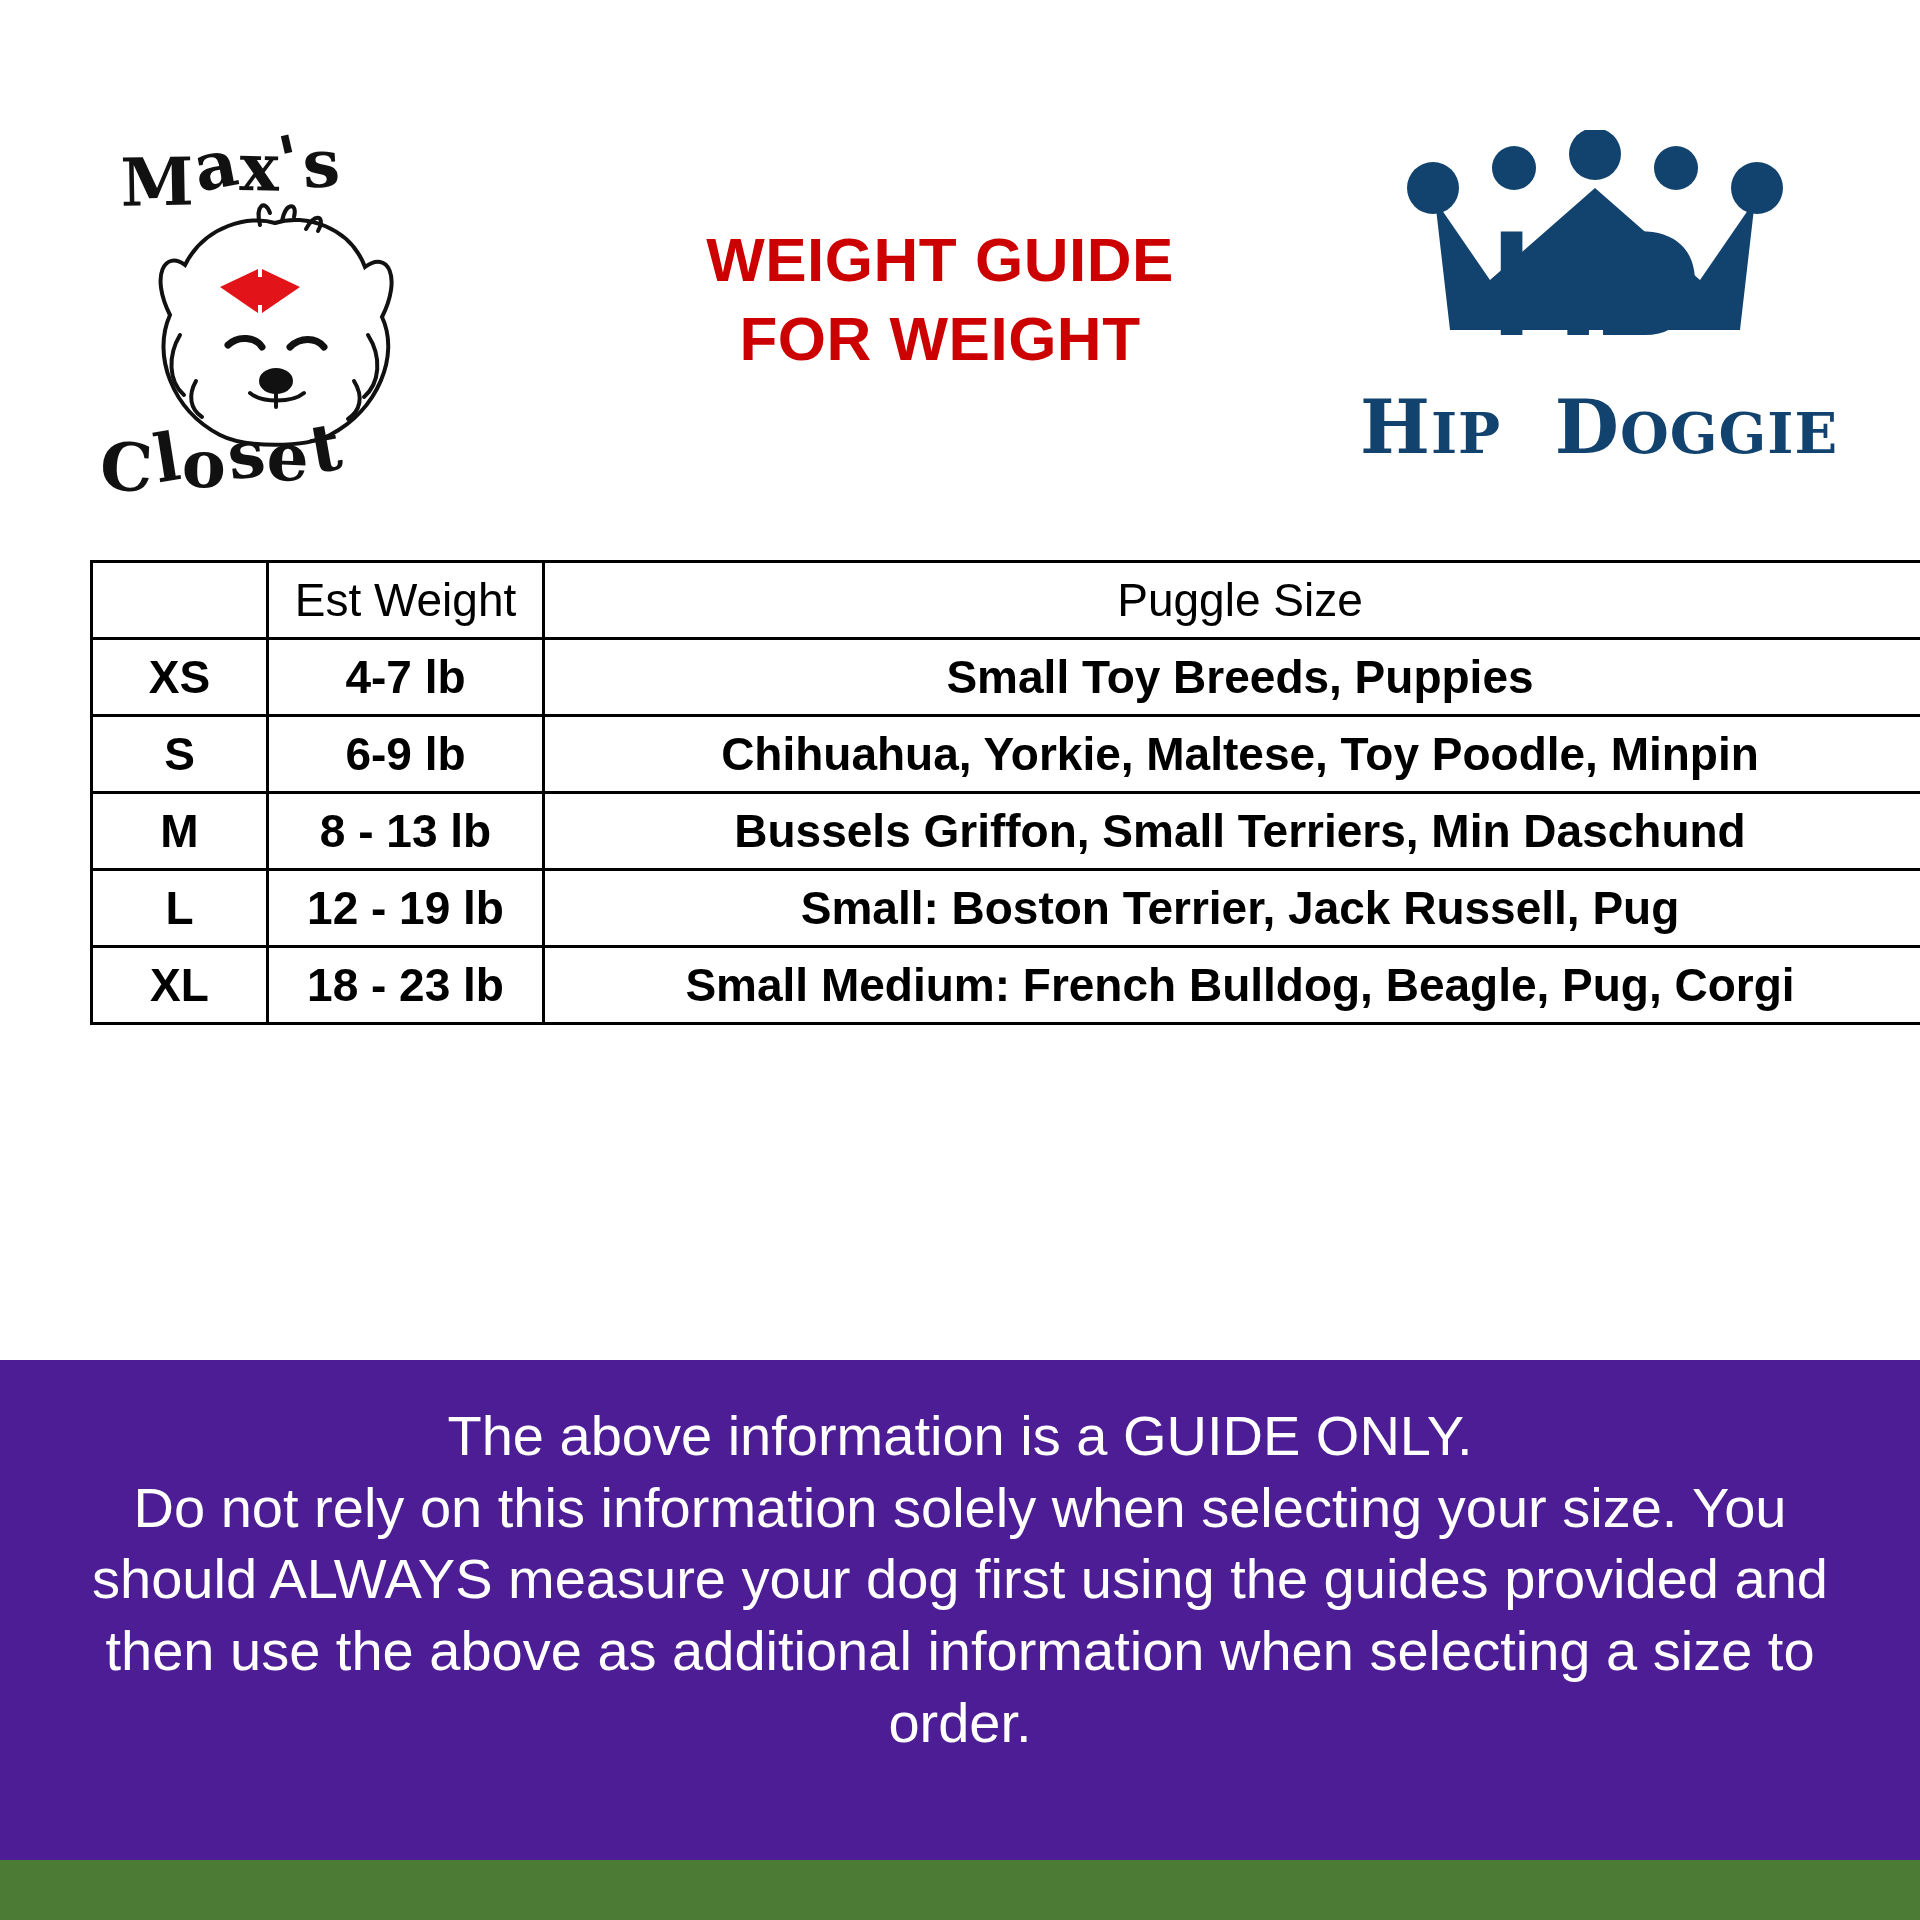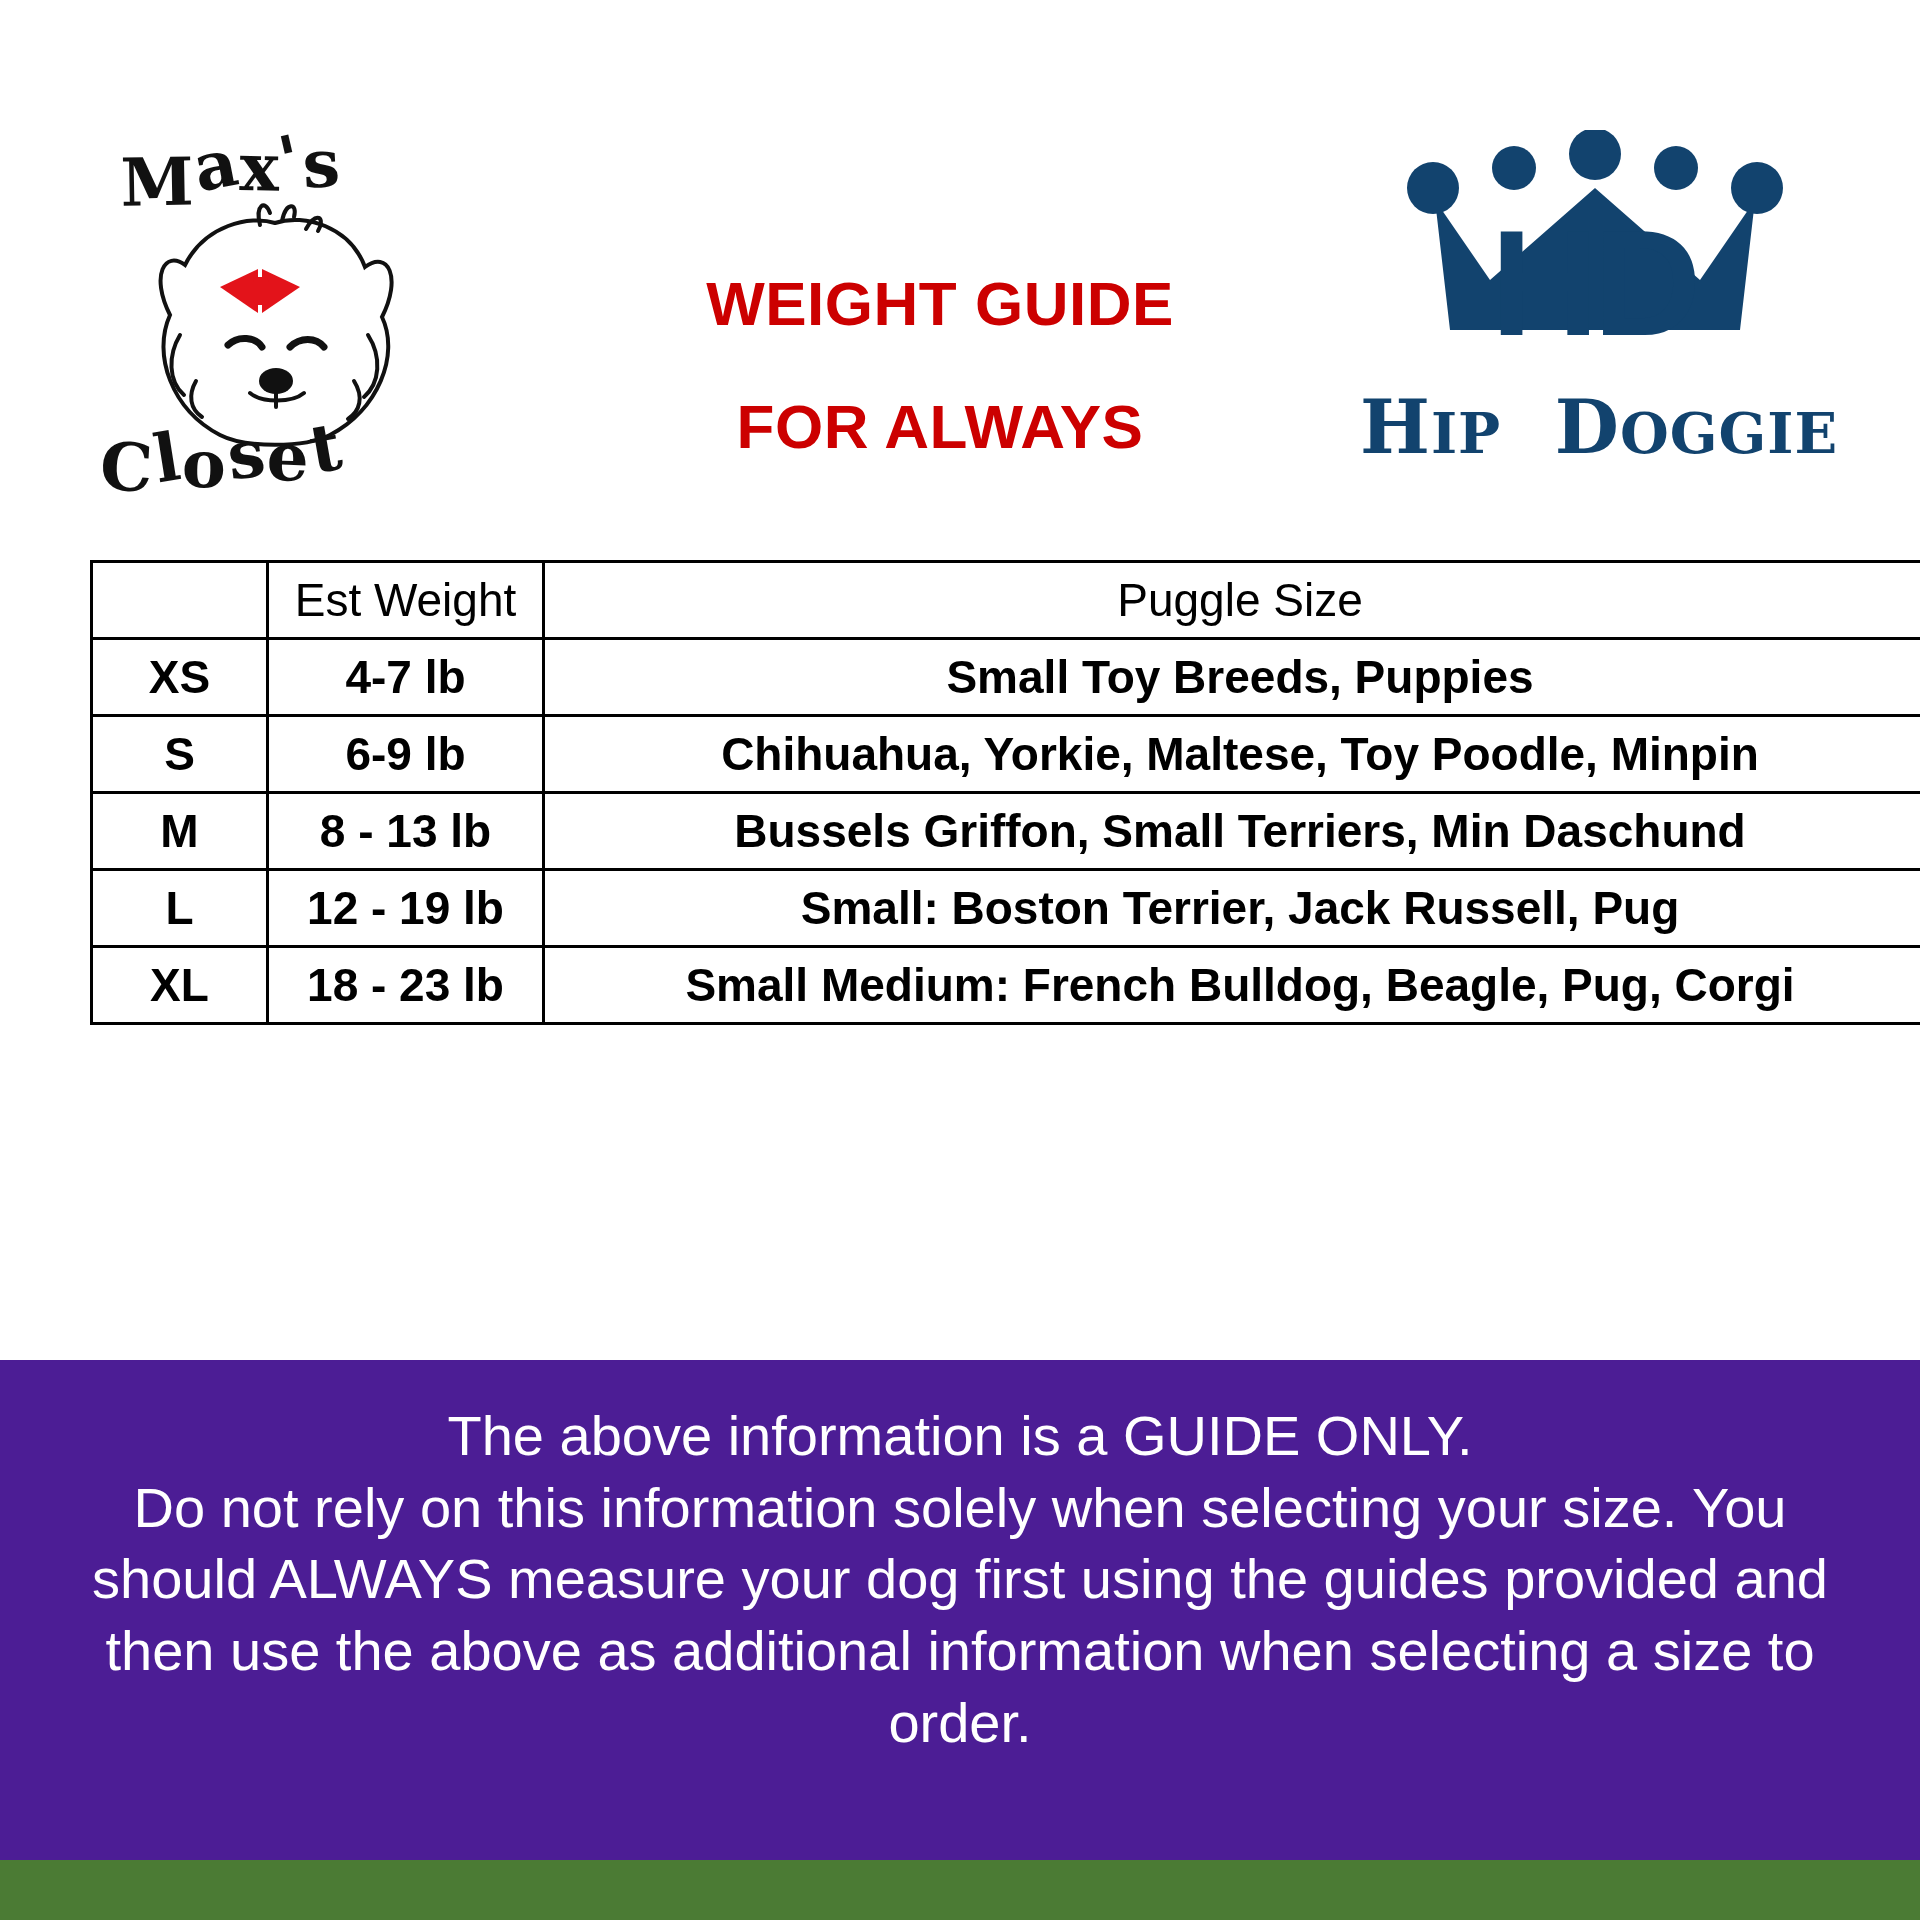--- a/index.html
+++ b/index.html
@@ -83,21 +83,20 @@
     flex: 1 1 auto;
     text-align: center;
     padding-top: 100px;
   }
   .title-line {
     color: #cc0000;
     font-weight: bold;
     font-size: 62px;
     line-height: 1.28;
     letter-spacing: 0.5px;
-    margin-top: 44px;
   }
 
   
   .hd-logo {
     width: 470px;
     flex: 0 0 auto;
     text-align: center;
     padding-top: 10px;
   }
   .hd-mark {
@@ -220,21 +219,21 @@
           </g>
         </svg>
       </div>
       <div class="maxs-word maxs-bottom">
         <span>C</span><span>l</span><span>o</span><span>s</span><span>e</span><span>t</span>
       </div>
     </div>
 
     <div class="title-block">
       <div class="title-line">WEIGHT GUIDE</div>
-      <div class="title-line">FOR ALWAYS</div>
+      <div class="title-line">FOR WEIGHT</div>
     </div>
 
     <div class="hd-logo">
       <div class="hd-mark">
         <svg width="400" height="250" viewBox="0 0 400 250" xmlns="http://www.w3.org/2000/svg">
           <g fill="#12436e">
             <path d="M40 70 L95 150 L200 58 L305 150 L360 70 L345 200 L55 200 Z"></path>
             <circle cx="38" cy="58" r="26"></circle>
             <circle cx="119" cy="38" r="22"></circle>
             <circle cx="200" cy="24" r="26"></circle>

